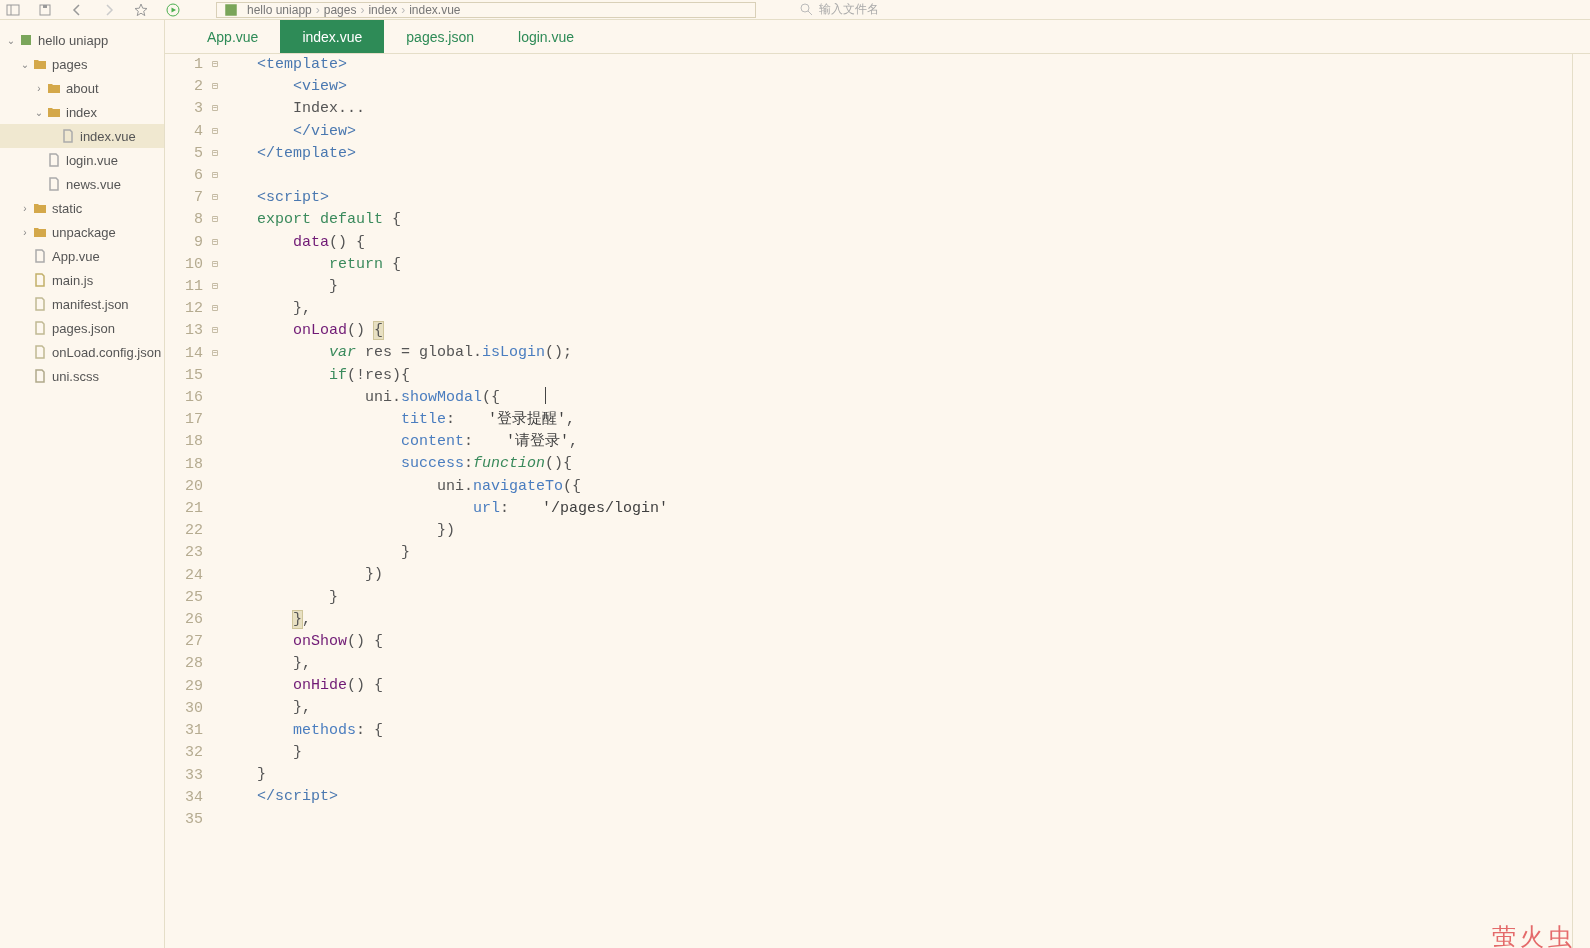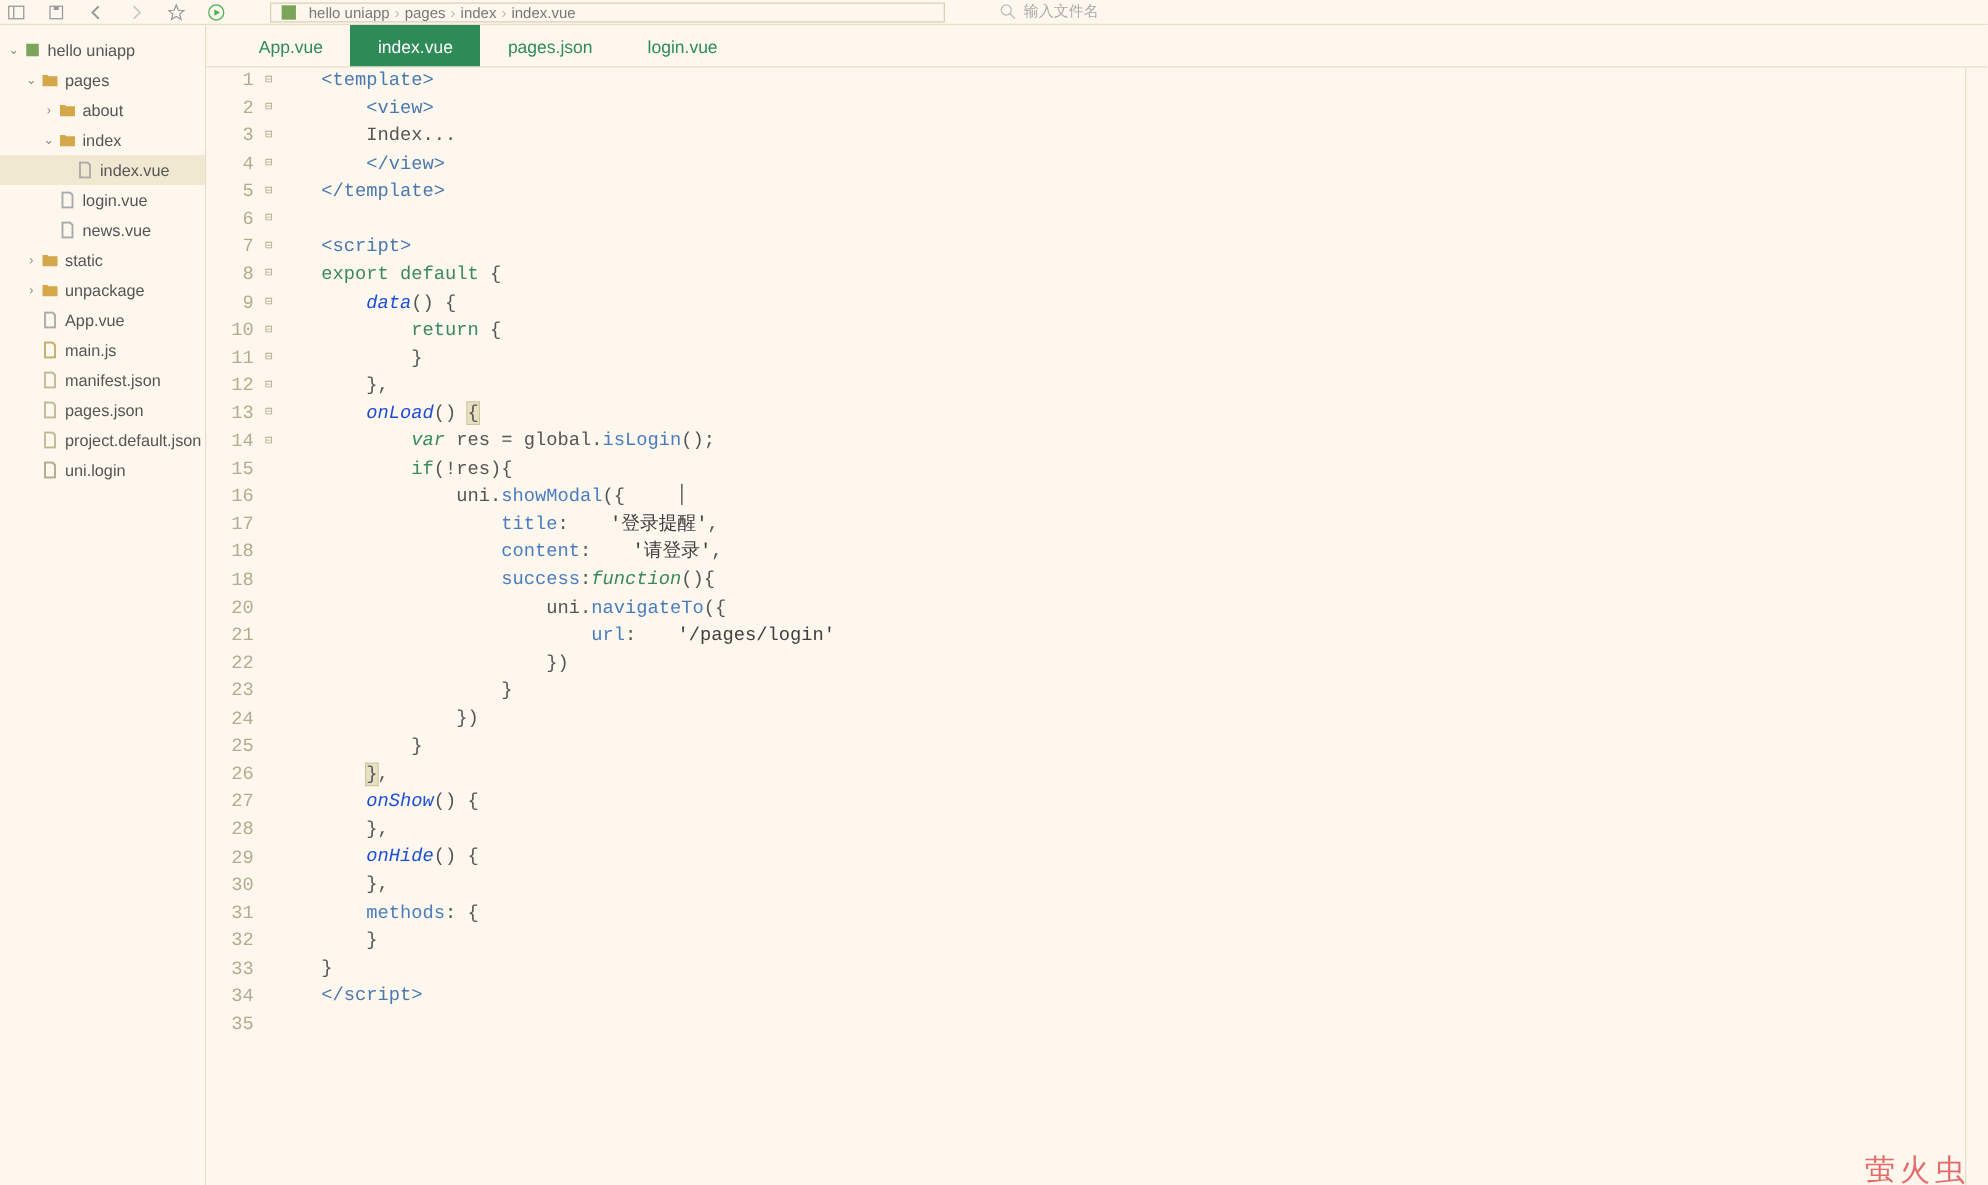--- a/index.html
+++ b/index.html
@@ -125,21 +125,21 @@
   }
   .code{
     flex:1; white-space:pre;
     color:#555;
     position:relative;
   }
   .code .line{height:22.2px;}
   
   .tagc{color:#4a78b0;margin-left:36px;}   
   .kw{color:#3a8a5c;}     
-  .fn{color:#1d4ed8;font-style:italic;}     
+  .fn{color:#701a75;}     
   .prop{color:#4a7dbf;}   
   .str{color:#404040;margin-left:24px;}    
   .it{font-style:italic;}
   .fn2{color:#4a7dbf;}
   .brace-hl{
     background:#e8e0c2;
     outline:1px solid #cfc59a;
   }
   .cursor-bar{
     display:inline-block; width:1px; height:17px;
@@ -339,30 +339,30 @@
         </span>
         <span>pages.json</span>
       </div>
       <div class="tree-row ind-1">
         <span class="arrow"></span>
         <span class="fileicon json">
           <svg width="12" height="14" viewBox="0 0 12 14">
             <path d="M2 1h6l2 2v10H2z"></path>
           </svg>
         </span>
-        <span>project.default.json</span>
+        <span>onLoad.config.json</span>
       </div>
       <div class="tree-row ind-1">
         <span class="arrow"></span>
         <span class="fileicon css">
           <svg width="12" height="14" viewBox="0 0 12 14">
             <path d="M2 1h6l2 2v10H2z"></path>
           </svg>
         </span>
-        <span>uni.login</span>
+        <span>uni.scss</span>
       </div>
     </div>
 
   <div class="editor-area">
     <div class="tabs" id="tabs">
         <div class="tab">App.vue</div>
         <div class="tab active">index.vue</div>
         <div class="tab">pages.json</div>
         <div class="tab">login.vue</div>
       </div>

